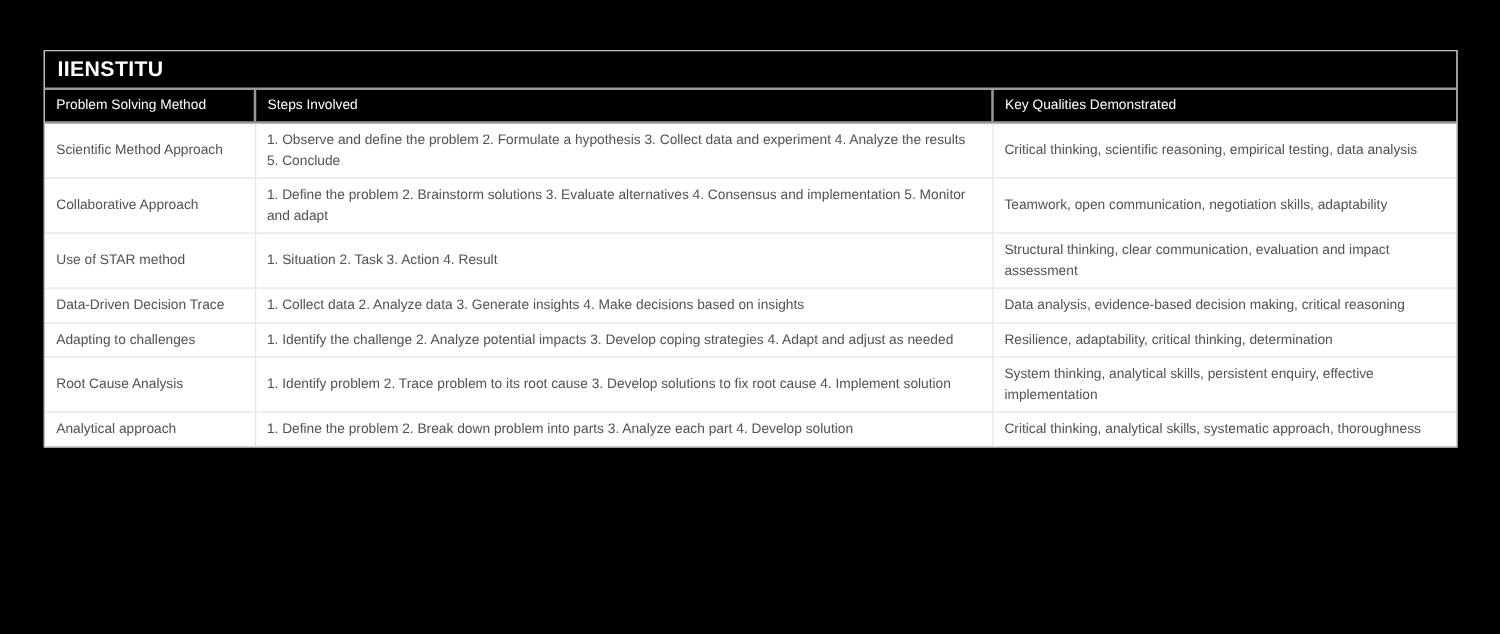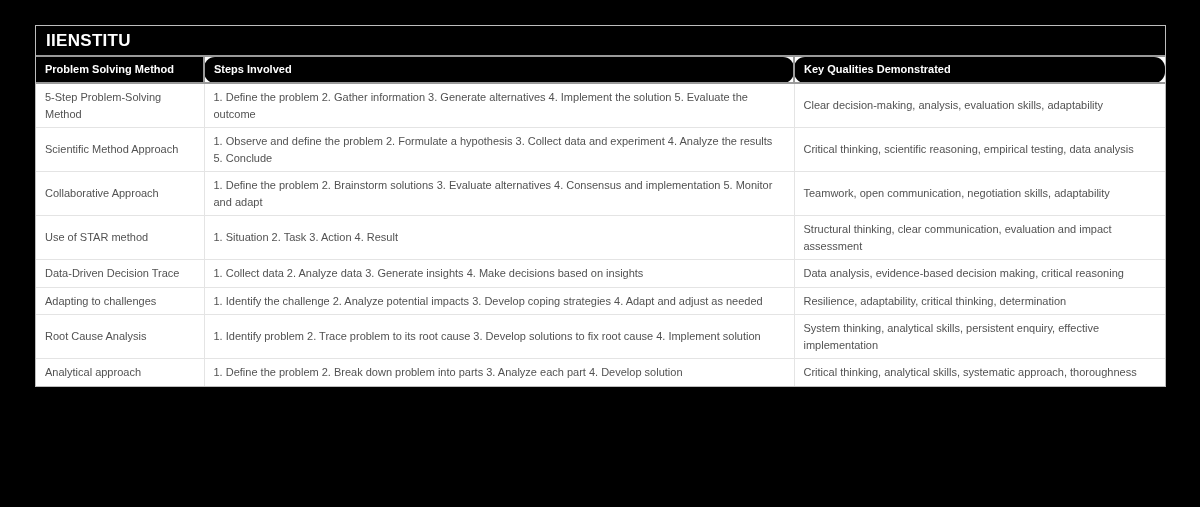--- a/index.html
+++ b/index.html
@@ -10,21 +10,21 @@
     width: 1200px;
     height: 507px;
     background: #000000;
     position: relative;
     overflow: hidden;
     font-family: "Liberation Sans", sans-serif;
   }
   .panel {
     position: absolute;
     left: 35px;
-    top: 25px;
+    top: 40px;
     width: 1131px;
     box-sizing: border-box;
     background: #ffffff;
     border: 1px solid #bdbdbd;
   }
   .titlebar {
     background: #000000;
     color: #ffffff;
     font-size: 17px;
     font-weight: 700;
@@ -38,29 +38,28 @@
     border-collapse: collapse;
     table-layout: fixed;
   }
   col.c-method    { width: 168px; }
   col.c-steps     { width: 590px; }
   col.c-qualities { width: auto;  }
   table.methods th {
     background: #000000;
     color: #ffffff;
     font-size: 11px;
-    font-weight: 700;
+    font-weight: 400;
     text-align: left;
     padding: 5px 10px 5px 9px;
     line-height: 15px;
     border-bottom: 2px solid #9a9a9a;
   }
   table.methods th + th {
     border-left: 2px solid #9a9a9a;
-    border-radius: 11px;
   }
   table.methods td {
     font-size: 11px;
     color: #525252;
     line-height: 16.5px;
     padding: 5px 10px 5px 9px;
     vertical-align: middle;
     border-top: 1px solid #e4e4e4;
     word-wrap: break-word;
   }
@@ -83,25 +82,20 @@
       <col class="c-qualities">
     </colgroup>
     <thead>
       <tr>
         <th>Problem Solving Method</th>
         <th>Steps Involved</th>
         <th>Key Qualities Demonstrated</th>
       </tr>
     </thead>
     <tbody>
-      <tr>
-        <td>5-Step Problem-Solving Method</td>
-        <td>1. Define the problem 2. Gather information 3. Generate alternatives 4. Implement the solution 5. Evaluate the outcome</td>
-        <td>Clear decision-making, analysis, evaluation skills, adaptability</td>
-      </tr>
       <tr>
         <td>Scientific Method Approach</td>
         <td>1. Observe and define the problem 2. Formulate a hypothesis 3. Collect data and experiment 4. Analyze the results 5. Conclude</td>
         <td>Critical thinking, scientific reasoning, empirical testing, data analysis</td>
       </tr>
       <tr>
         <td>Collaborative Approach</td>
         <td>1. Define the problem 2. Brainstorm solutions 3. Evaluate alternatives 4. Consensus and implementation 5. Monitor and adapt</td>
         <td>Teamwork, open communication, negotiation skills, adaptability</td>
       </tr>

